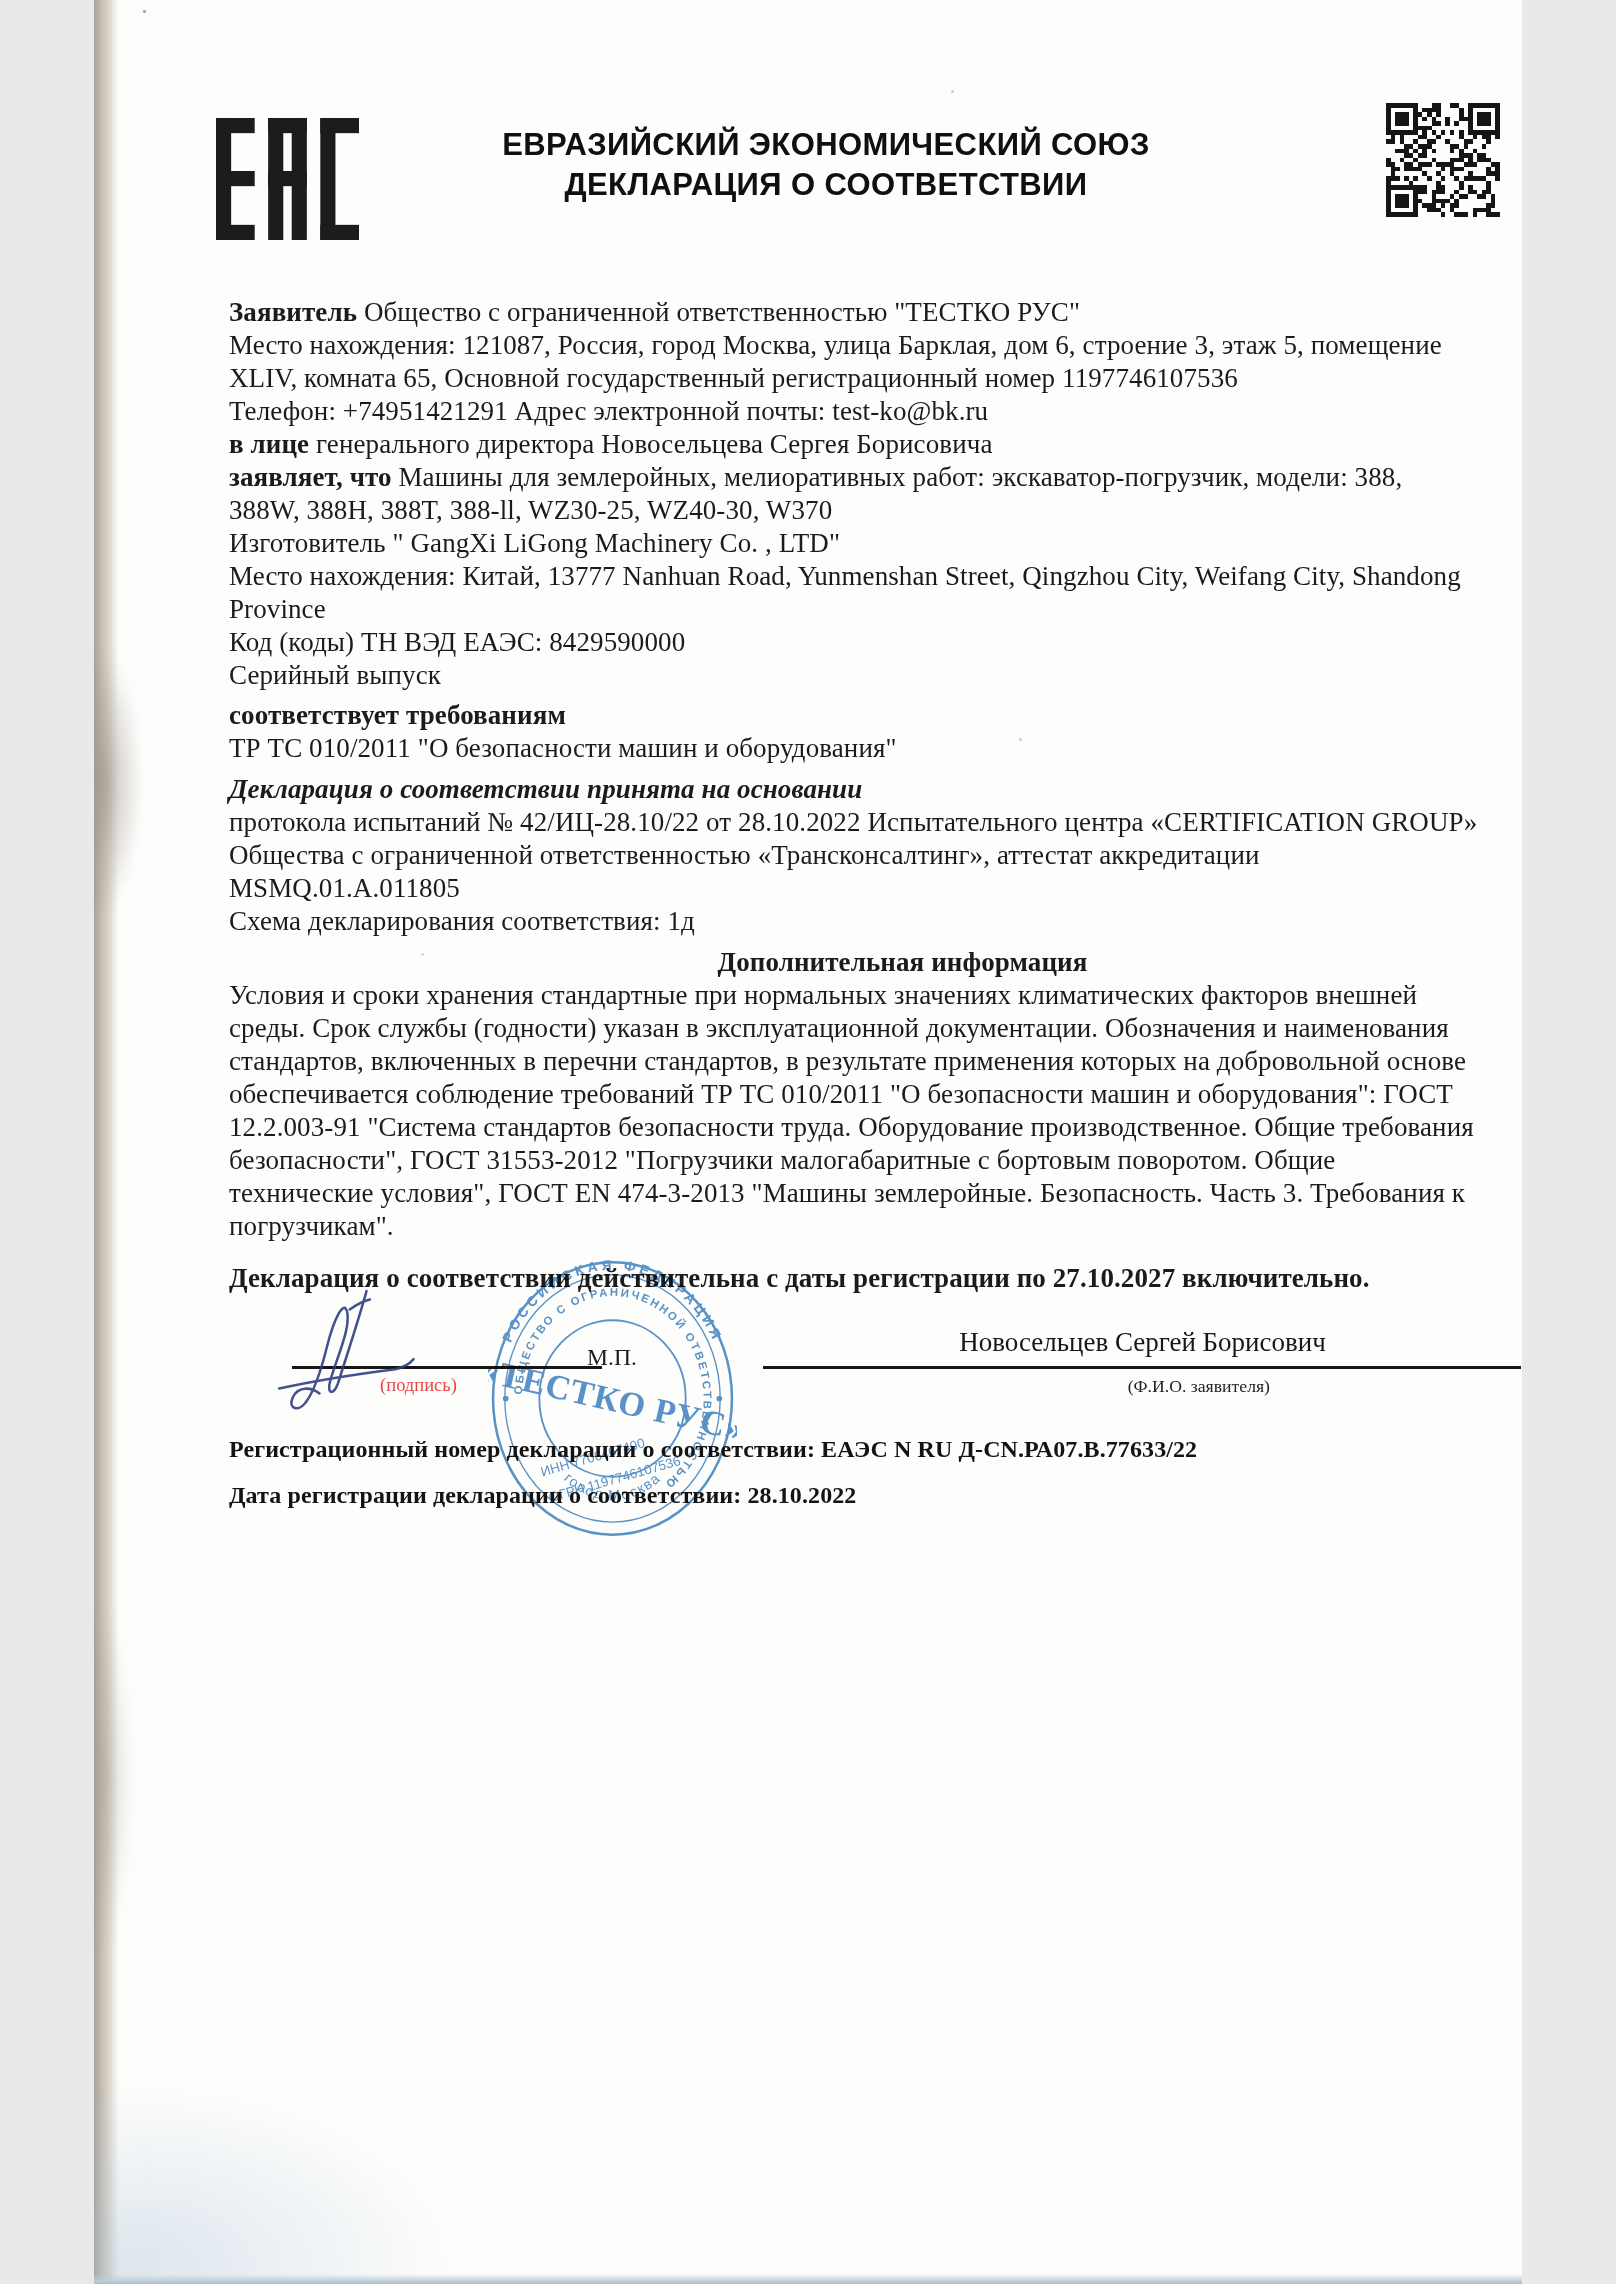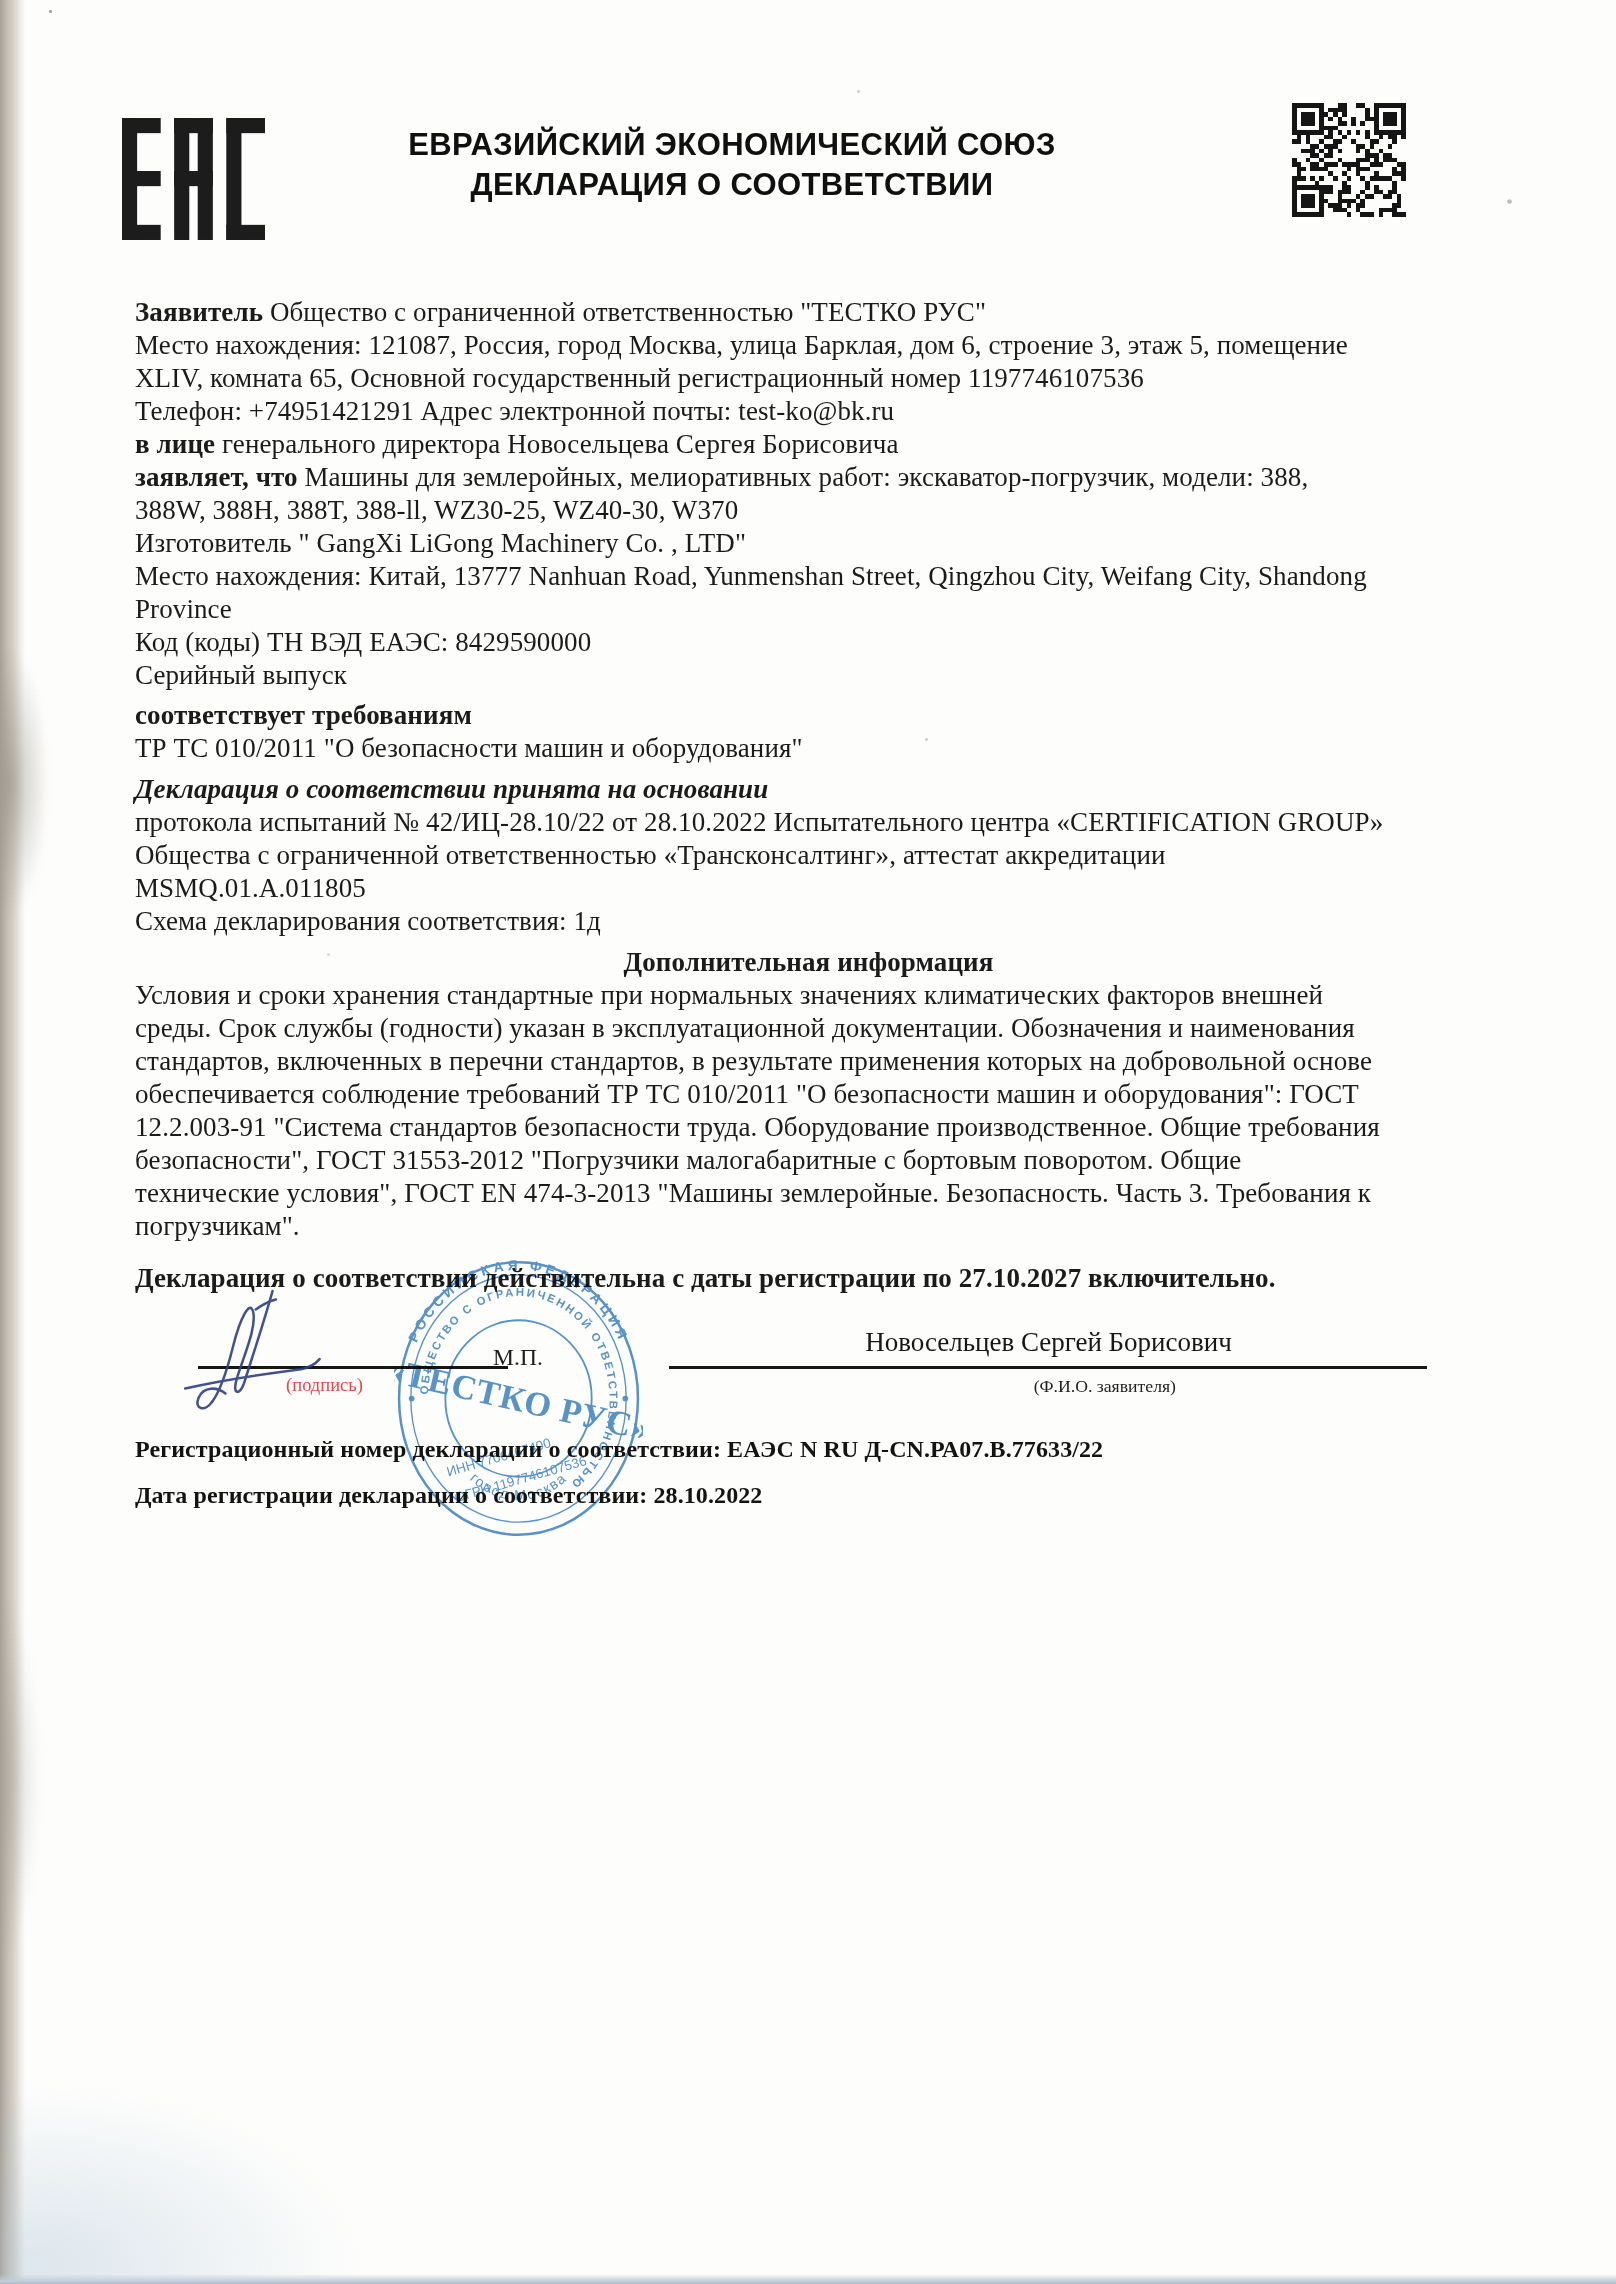--- a/index.html
+++ b/index.html
@@ -1,17 +1,17 @@
 <!DOCTYPE html>
 <html style="font-size:13.5px"><head>
 <meta charset="utf-8">
 <style>
   html,body{margin:0;padding:0;background:#e9e9e9;}
   .page{
-    position:relative;width:1616px;height:2284px;margin:0 auto;
+    position:relative;width:1428px;height:2284px;margin:0 auto;
     background:#fdfdfc;overflow:hidden;
     font-family:"Liberation Serif", serif;color:#1b1b1b;
   }
   
   .edge-left{position:absolute;left:0;top:0;width:25px;height:2284px;
     background:linear-gradient(to right,#a8a198 0%,#c4beb4 30%,#d9d4cb 58%,#efede8 82%,rgba(255,255,255,0) 100%);}
   .edge-left-blob1{position:absolute;left:0;top:648px;width:49px;height:269px;
     background:radial-gradient(ellipse at 20% 50%,rgba(137,131,120,.5),rgba(137,131,120,0) 70%);filter:blur(3.4px);}
   .edge-left-blob2{position:absolute;left:0;top:1600px;width:40px;height:354px;
     background:radial-gradient(ellipse at 15% 50%,rgba(150,145,135,.38),rgba(150,145,135,0) 70%);filter:blur(4.2px);}

